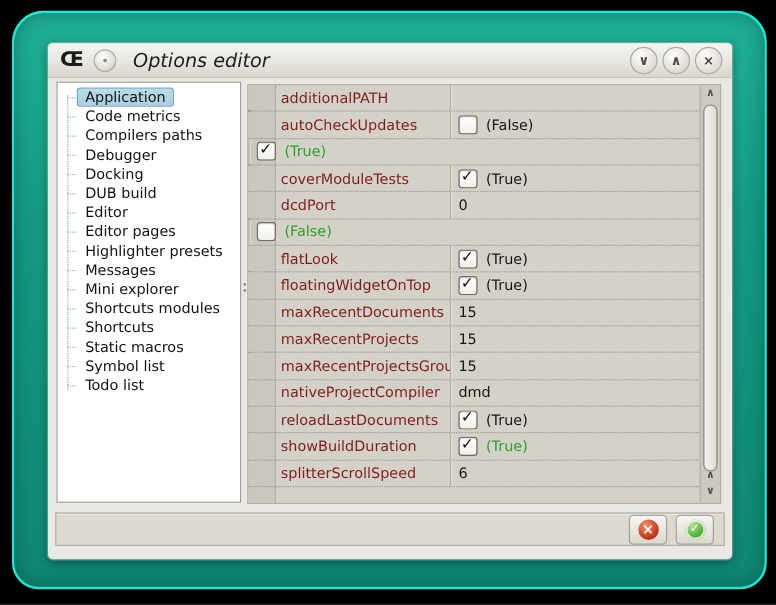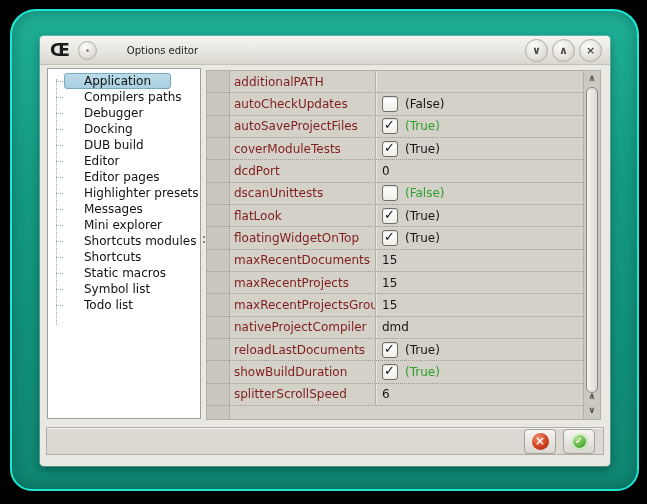--- a/index.html
+++ b/index.html
@@ -29,38 +29,38 @@
     border-radius:4px 4px 0 0;border-bottom:1px solid #c4c1b9;
     display:flex;align-items:center;
   }
   .app-logo{font-size:17px;font-weight:600;color:#1b1b1b;margin-left:10px;letter-spacing:-1px;line-height:1;}
   .menu-circle{
     width:17px;height:17px;border-radius:50%;margin-left:9px;
     background:radial-gradient(circle at 38% 30%,#fdfdfb,#dedbd4 70%,#ccc9c1);
     border:1px solid #b2afa7;position:relative;cursor:default;
   }
   .menu-circle::after{content:"";position:absolute;left:7px;top:7px;width:3px;height:3px;border-radius:50%;background:#8a877f;}
-  .win-title{font-size:10px;color:#1c1c1c;margin-left:30px;}
+  .win-title{font-size:16px;color:#1c1c1c;margin-left:14px;font-style:italic;}
   .tb-right{position:absolute;right:8px;top:3px;display:flex;gap:4px;}
   .tb-btn{
     width:21px;height:21px;border-radius:50%;
     background:radial-gradient(circle at 38% 30%,#fdfdfb,#e2dfd8 65%,#ccc9c1);
     border:1px solid #aeaba3;color:#4b4945;font-size:11px;font-weight:bold;
     display:flex;align-items:center;justify-content:center;line-height:1;cursor:default;
   }
   
   .tree-panel{
     position:absolute;left:7px;top:32px;width:154px;height:351px;
     background:#fff;border:1px solid #a29e95;box-sizing:border-box;overflow:hidden;
   }
   .tree-vline{position:absolute;left:8px;top:10px;height:246px;border-left:1px dotted #93aebe;}
   .tree-list{position:absolute;left:0;top:4px;right:0;}
   .tree-item{height:16px;display:flex;align-items:center;position:relative;padding-left:17px;font-size:12px;color:#121212;white-space:nowrap;cursor:default;}
   .tree-item::before{content:"";position:absolute;left:8px;top:8px;width:7px;border-top:1px dotted #93aebe;}
-  .tree-label{padding:0 19px;border-radius:3px;line-height:14px;}
+  .tree-label{padding:0 6px;border-radius:3px;line-height:14px;}
   .tree-label.selected{
     background:linear-gradient(180deg,#bcdbe9,var(--selection_blue,#a9cfe0));
     border:1px solid #76aac2;margin-left:-1px;
   }
   
   .splitter{position:absolute;left:162px;top:200px;width:4px;height:12px;}
   .splitter::before{content:"";position:absolute;left:1px;top:0;width:2px;height:2px;background:#8a877f;box-shadow:0 5px 0 #8a877f;}
   
   .grid{
     position:absolute;left:166px;top:34px;width:395px;height:350px;box-sizing:border-box;
@@ -131,20 +131,23 @@
     </span>
   </div>
 
   <div class="tree-panel">
     <div class="tree-vline"></div>
     <div class="tree-list">
   <div class="tree-item">
     <span class="tree-label selected">Application</span>
   </div>
 
+  <div class="tree-item">
+    <span class="tree-label">Code metrics</span>
+  </div>
 
   <div class="tree-item">
     <span class="tree-label">Compilers paths</span>
   </div>
 
   <div class="tree-item">
     <span class="tree-label">Debugger</span>
   </div>
 
   <div class="tree-item">
@@ -214,21 +217,20 @@
   <div class="prow">
     <span class="cell-name">autoCheckUpdates</span>
     <span class="cell-sep"></span>
     <span class="cell-value">
       <span class="chk"></span>
       <span class="val-text">(False)</span>
     </span>
   </div>
 
   <div class="prow">
-    <span class="cell-name">autoSaveProjectFiles</span>
     <span class="cell-sep"></span>
     <span class="cell-value green">
       <span class="chk checked"></span>
       <span class="val-text">(True)</span>
     </span>
   </div>
 
   <div class="prow">
     <span class="cell-name">coverModuleTests</span>
     <span class="cell-sep"></span>
@@ -241,21 +243,20 @@
   <div class="prow">
     <span class="cell-name">dcdPort</span>
     <span class="cell-sep"></span>
     <span class="cell-value">
 
       <span class="val-text">0</span>
     </span>
   </div>
 
   <div class="prow">
-    <span class="cell-name">dscanUnittests</span>
     <span class="cell-sep"></span>
     <span class="cell-value green">
       <span class="chk"></span>
       <span class="val-text">(False)</span>
     </span>
   </div>
 
   <div class="prow">
     <span class="cell-name">flatLook</span>
     <span class="cell-sep"></span>

